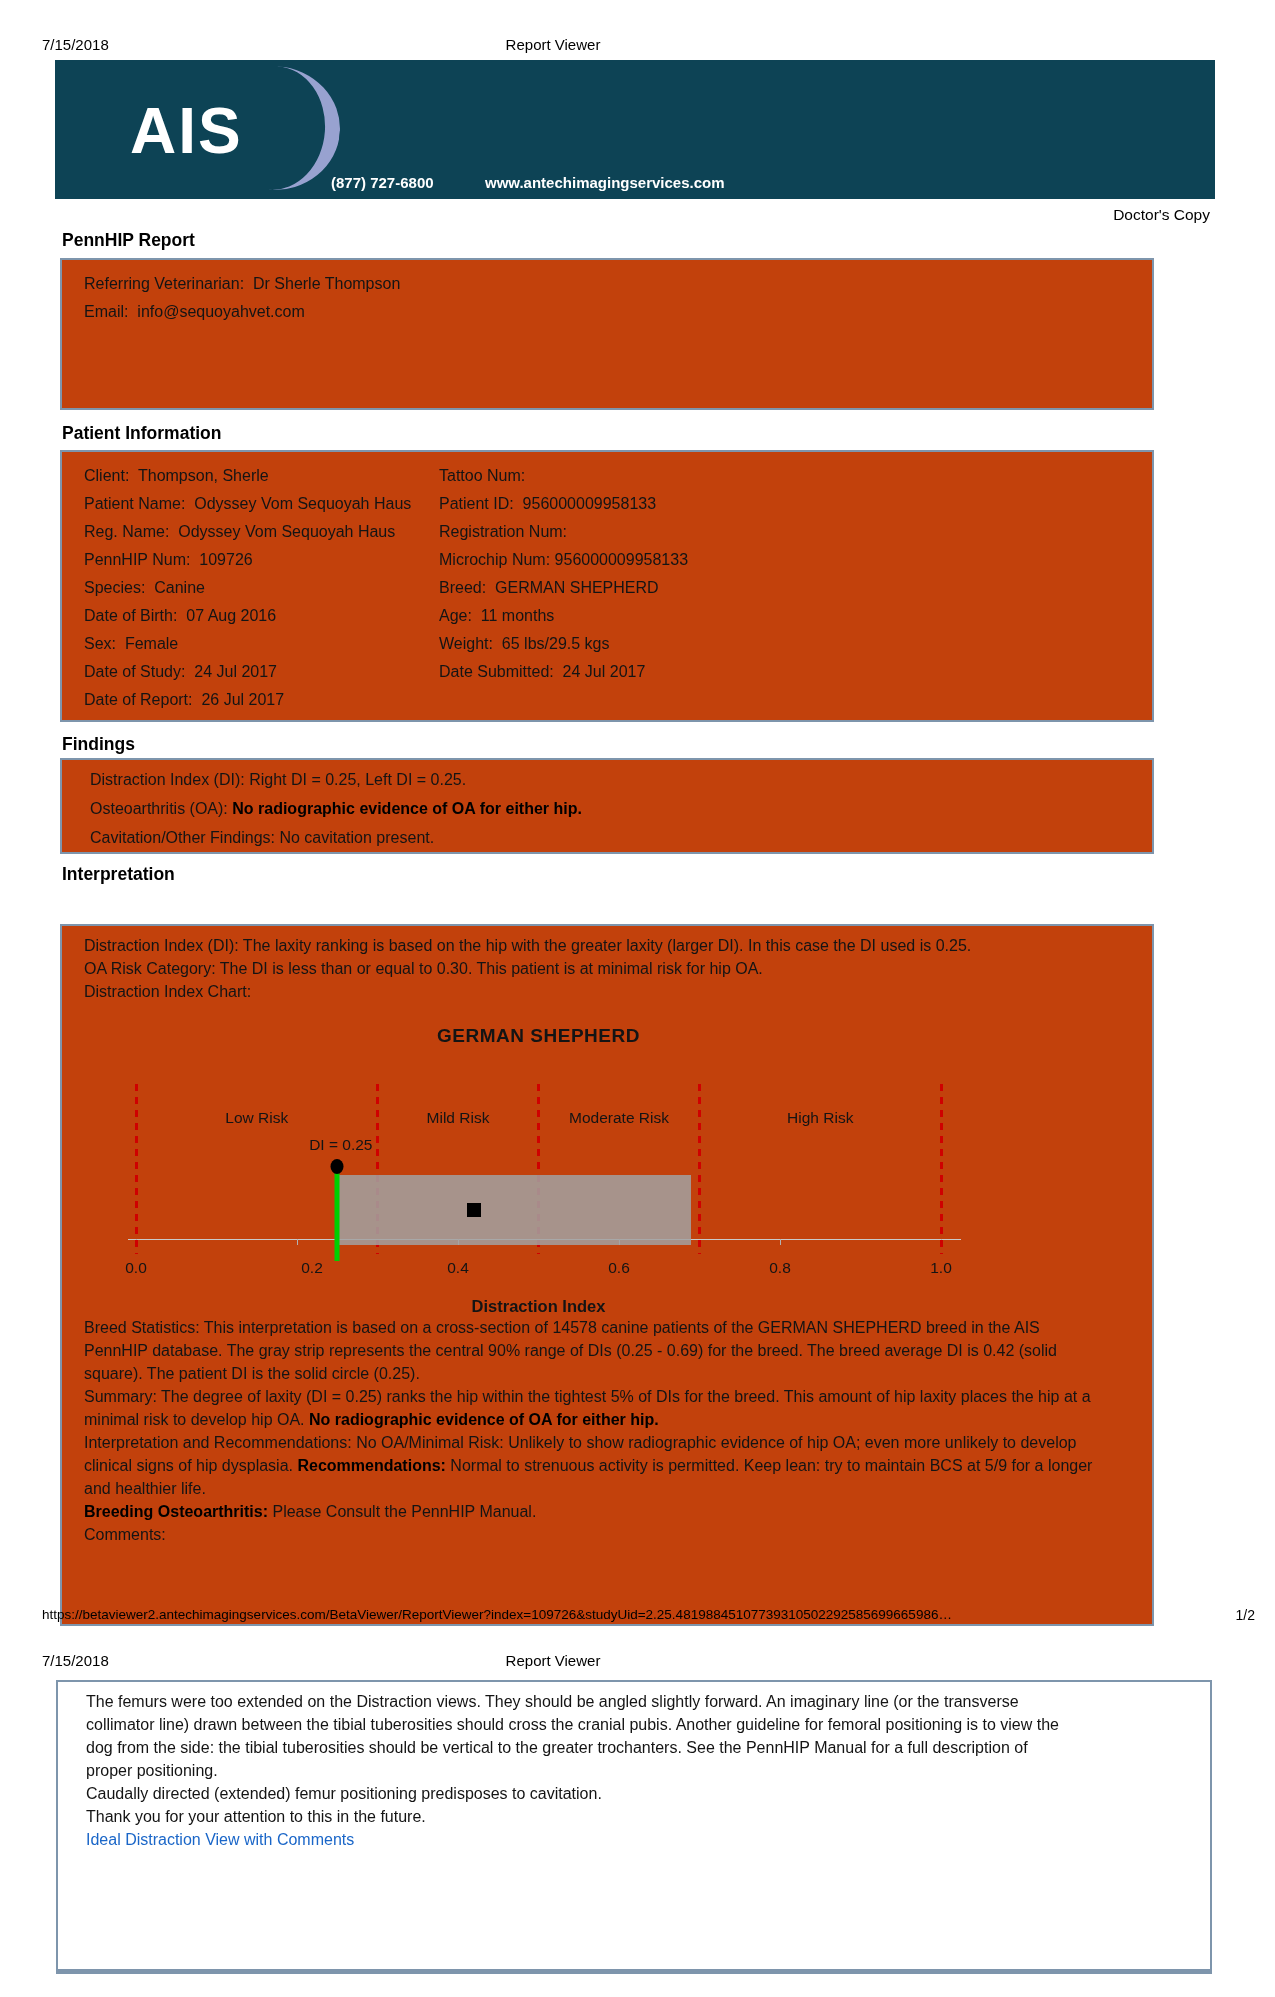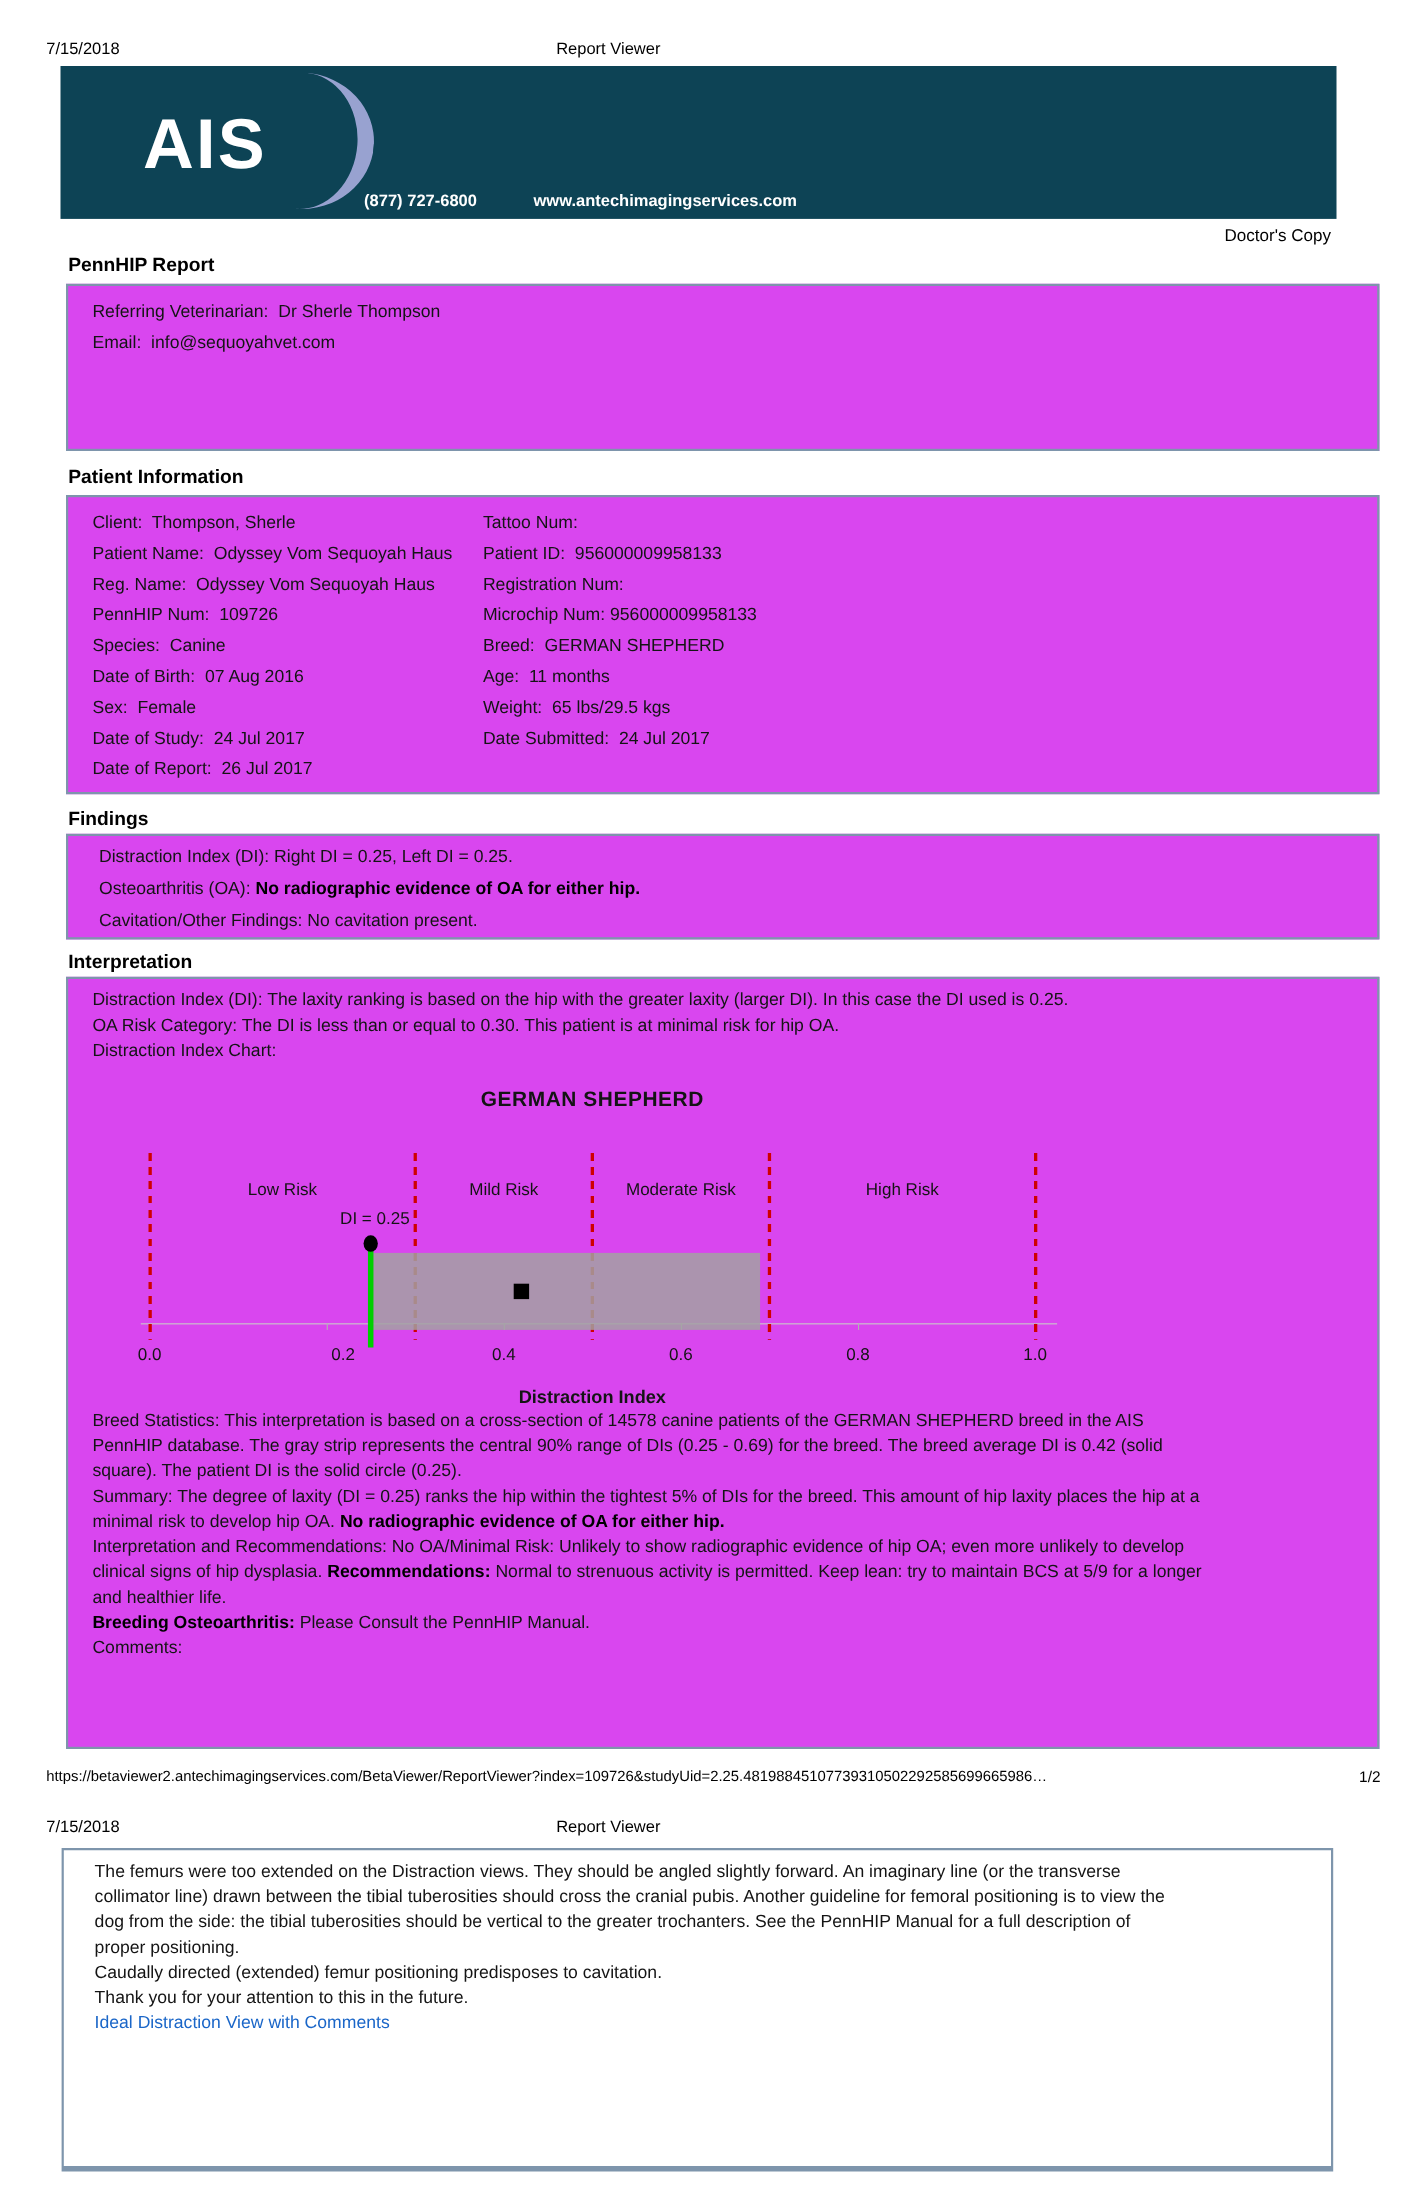--- a/index.html
+++ b/index.html
@@ -13,26 +13,26 @@
   .crescent{left:152px;top:6px;width:118px;height:124px;border-right:15px solid #98a2d0;
             border-radius:50%;transform:rotate(4deg);}
   .brand-text{left:306px;top:30px;font-size:70px;font-weight:500;letter-spacing:4px;
               color:transparent;-webkit-text-stroke:2.2px #ffffff;}
   .banner-contact{position:absolute;bottom:8px;font-size:15px;font-weight:bold;color:#fff;}
   .phone{left:276px;}
   .website{left:430px;}
   .doctors-copy{right:65px;top:206px;font-size:15.5px;color:#000;}
   .section-heading{left:62px;font-size:17.5px;font-weight:bold;color:#000;}
   
-  .info-box{left:60px;width:1194px;border:2px solid #7e95ac;box-sizing:border-box;
-            font-size:16px;background:#d946ef;}
+  .info-box{left:60px;width:1094px;border:2px solid #7e95ac;box-sizing:border-box;
+            font-size:16px;background:#c2410c;}
   .box1{top:258px;height:152px;}
   .box2{top:450px;height:272px;}
   .box3{top:758px;height:96px;padding:5px 0 0 28px;line-height:29px;}
-  .box4{top:888px;height:702px;padding:8px 56px 0 22px;overflow:hidden;}
+  .box4{top:924px;height:702px;padding:8px 56px 0 22px;overflow:hidden;}
   .col-left{position:absolute;left:22px;top:10px;line-height:28px;white-space:nowrap;}
   .col-right{position:absolute;left:377px;top:10px;line-height:28px;white-space:nowrap;}
   .indent2{margin-left:112px;}
   .box4 p{margin:0;line-height:23px;max-width:1010px;}
   .mt9{margin-top:9px;}
   .mt42{margin-top:40px;}
   .mt8{margin-top:8px;}
   b{color:#000;}
   
   .chart-title{margin:22px 0 0 52px;width:805px;text-align:center;

